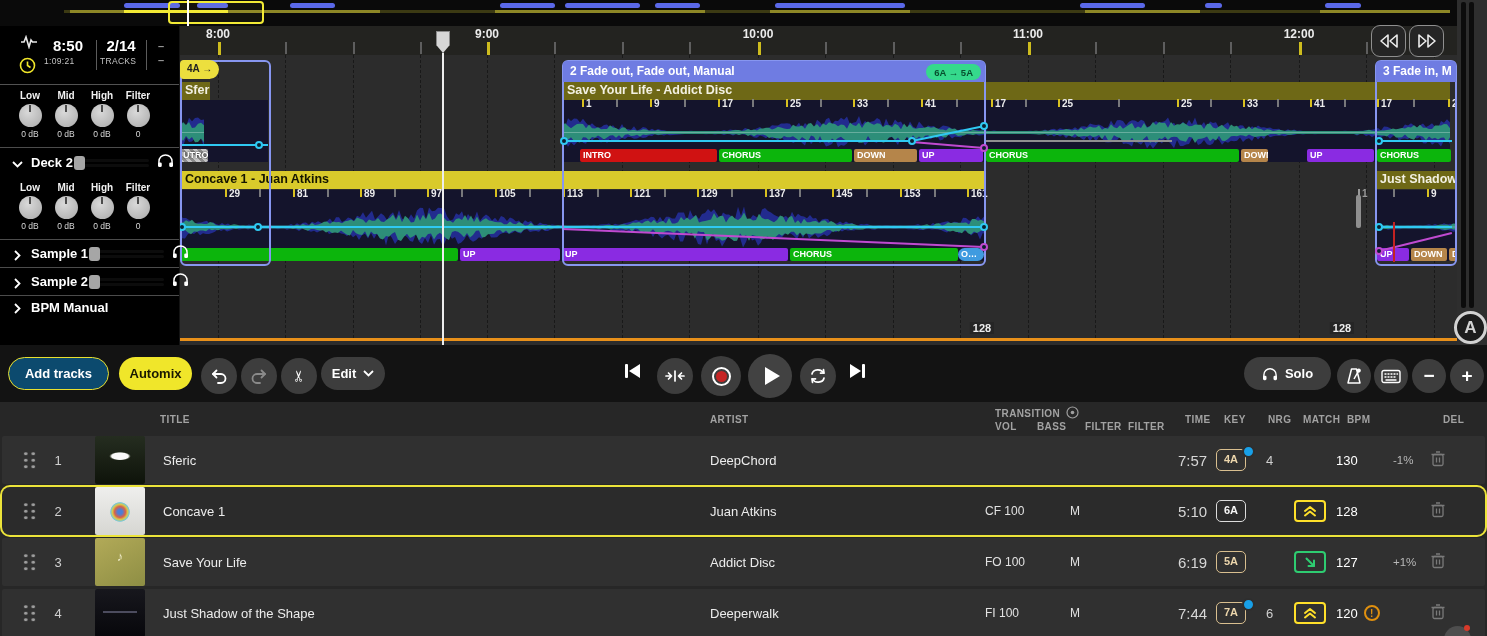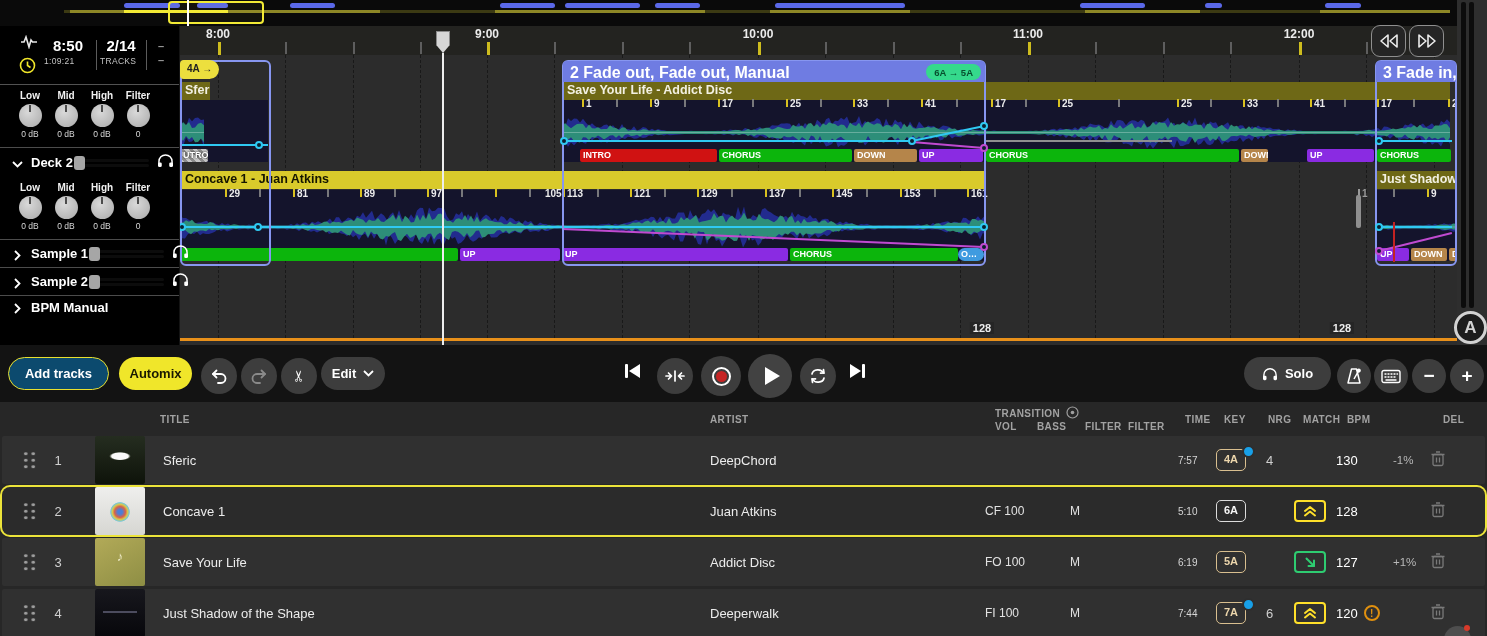--- a/index.html
+++ b/index.html
@@ -52,21 +52,21 @@
 .beat-num{position:absolute;font-size:10px;font-weight:bold;color:#ececec;z-index:2}
 .beat-num.dim{color:#9a9a9a}
 .beat-tick{position:absolute;width:2px;height:8px;background:#d8c020;z-index:2}
 .beat-tick.dim{background:#9a9a9a}
 .beat-mid{position:absolute;width:2px;height:8px;background:#8a8a8a;opacity:.85;z-index:2}
 .seg{position:absolute;height:13px;font-size:9px;font-weight:bold;color:#fff;padding:1px 3px;overflow:hidden;white-space:nowrap;border-radius:2px;z-index:2}
 .seg.red{background:#d01212}.seg.green{background:#0cb50c}.seg.tan{background:#b5854a}.seg.purple{background:#8a2be2}
 .seg.bluepill{background:#3f9be0;border-radius:7px}
 .seg.hatched{background:repeating-linear-gradient(45deg,#c6c6c6 0 3px,#8d8d8d 3px 6px);text-shadow:0 0 2px #000}
 .overlay{position:absolute;top:34px;height:206px;border:2px solid #8796f0;border-radius:6px;z-index:4}
-.ov-head{position:absolute;left:-1px;right:-1px;top:-1px;height:21px;background:#6f7ce2;color:#fff;font-size:16px;font-weight:bold;padding:3px 7px;white-space:nowrap;overflow:hidden;border-radius:4px 4px 0 0}
+.ov-head{position:absolute;left:-1px;right:-1px;top:-1px;height:21px;background:#6f7ce2;color:#fff;font-size:12px;font-weight:bold;padding:3px 7px;white-space:nowrap;overflow:hidden;border-radius:4px 4px 0 0}
 .ov-pill{position:absolute;right:3px;top:2px;height:16px;background:#35d98c;color:#074f2e;font-size:9.5px;font-weight:bold;border-radius:8px;padding:3px 8px;z-index:5}
 .ov-keyleft{position:absolute;left:-2px;top:-2px;height:19px;background:#ecdf3e;color:#222;font-size:10px;font-weight:bold;border-radius:4px 10px 10px 4px;padding:3px 7px;z-index:5}
 .orange{position:absolute;left:0;width:100%;height:3px;background:#e8901a;top:312px;z-index:3}
 .bpmlab{position:absolute;top:296px;font-size:11px;font-weight:bold;color:#ececec;background:#252525;padding:0 3px;transform:translateX(-50%);z-index:4}
 .autoline{position:absolute;height:2px;transform-origin:0 50%;z-index:3}
 .autoline.cyan{background:#2fc9f2}.autoline.dim{background:#8f8f8f}.autoline.mag{background:#c04ad0}
 .adot{position:absolute;width:8px;height:8px;border-radius:50%;border:2px solid #2fc9f2;background:#0b2030;z-index:4;transform:translate(-50%,-50%)}
 .adot.m{border-color:#c04ad0}
 .mark-red{position:absolute;width:2px;background:#c32222;z-index:3}
 .mark-nub{position:absolute;width:5px;background:#8f8f8f;border-radius:2px;z-index:3}
@@ -112,21 +112,21 @@
 .tnum{left:46px;width:20px;text-align:center;color:#d0d0d0}
 .tart{left:93px;top:0;transform:none;width:50px;height:48px;border-radius:2px}
 .art1{background:radial-gradient(ellipse 15px 6px at 50% 42%,#fafafa 55%,rgba(210,220,200,.3) 66%,transparent 72%),linear-gradient(#252d20,#0e130a)}
 .art2{background:radial-gradient(circle 13px at 50% 52%,#4a7fd8 18%,#d8604a 42%,#d8c84a 58%,#7ac8d8 72%,transparent 78%),linear-gradient(#efefed,#d6d6d2)}
 .art3{background:linear-gradient(150deg,#b2aa58,#8e8e44)}
 .art3::after{content:"♪";position:absolute;left:50%;top:38%;transform:translate(-50%,-50%);color:#ece8c4;font-size:13px}
 .art4{background:linear-gradient(#17171d,#07070b)}
 .art4::after{content:"";position:absolute;left:8px;right:8px;top:22px;height:2px;background:#4c4c5e}
 .ttitle{left:161px}.tartist{left:708px}
 .tvol{left:983px;font-size:12px;color:#e2e2e2}.tfilter{left:1068px;font-size:12px;color:#e2e2e2}
-.ttime{left:1176px;font-size:10px;color:#d6d6d6}
+.ttime{left:1176px;font-size:15px;color:#d6d6d6}
 .tkey{left:1214px}
 .keychip{display:inline-block;min-width:30px;height:22px;border:1.5px solid #d9bf8f;color:#ecd6ac;border-radius:5px;font-size:11px;font-weight:bold;text-align:center;padding:3px 5px;position:relative}
 .keychip.white{border-color:#dcdcdc;color:#f6f6f6}
 .kbadge{position:absolute;left:1240px;top:9px;width:13px;height:13px;border-radius:50%;background:#18a0e8;border:2px solid #2e2e2e;transform:none}
 .tnrg{left:1264px;color:#cfcfcf}
 .tmatch{left:1292px}
 .mchip{display:inline-flex;width:32px;height:22px;border-radius:4px;border:2px solid;align-items:center;justify-content:center}
 .m-up{border-color:#ffe02a;color:#ffe02a}
 .m-down{border-color:#2ecc71;color:#2ecc71}
 .tbpm{left:1334px;display:flex;align-items:center;gap:6px;color:#fff}
@@ -409,21 +409,21 @@
       <div class="beat-tick" style="left: 113px; top: 163px;"></div>
       <div class="beat-num" style="left: 117px; top: 162px;">81</div>
       <div class="beat-mid" style="left: 146.5px; top: 163px;"></div>
       <div class="beat-tick" style="left: 180px; top: 163px;"></div>
       <div class="beat-num" style="left: 184px; top: 162px;">89</div>
       <div class="beat-mid" style="left: 213.5px; top: 163px;"></div>
       <div class="beat-tick" style="left: 247px; top: 163px;"></div>
       <div class="beat-num" style="left: 251px; top: 162px;">97</div>
       <div class="beat-mid" style="left: 281px; top: 163px;"></div>
       <div class="beat-tick" style="left: 315px; top: 163px;"></div>
-      <div class="beat-num" style="left: 319px; top: 162px; margin-left: 46px;">105</div>
+      <div class="beat-num" style="left: 319px; top: 162px;">105</div>
       <div class="beat-mid" style="left: 349px; top: 163px;"></div>
       <div class="beat-tick" style="left: 383px; top: 163px;"></div>
       <div class="beat-num" style="left: 387px; top: 162px;">113</div>
       <div class="beat-mid" style="left: 416.5px; top: 163px;"></div>
       <div class="beat-tick" style="left: 450px; top: 163px;"></div>
       <div class="beat-num" style="left: 454px; top: 162px;">121</div>
       <div class="beat-mid" style="left: 483.5px; top: 163px;"></div>
       <div class="beat-tick" style="left: 517px; top: 163px;"></div>
       <div class="beat-num" style="left: 521px; top: 162px;">129</div>
       <div class="beat-mid" style="left: 551px; top: 163px;"></div>

